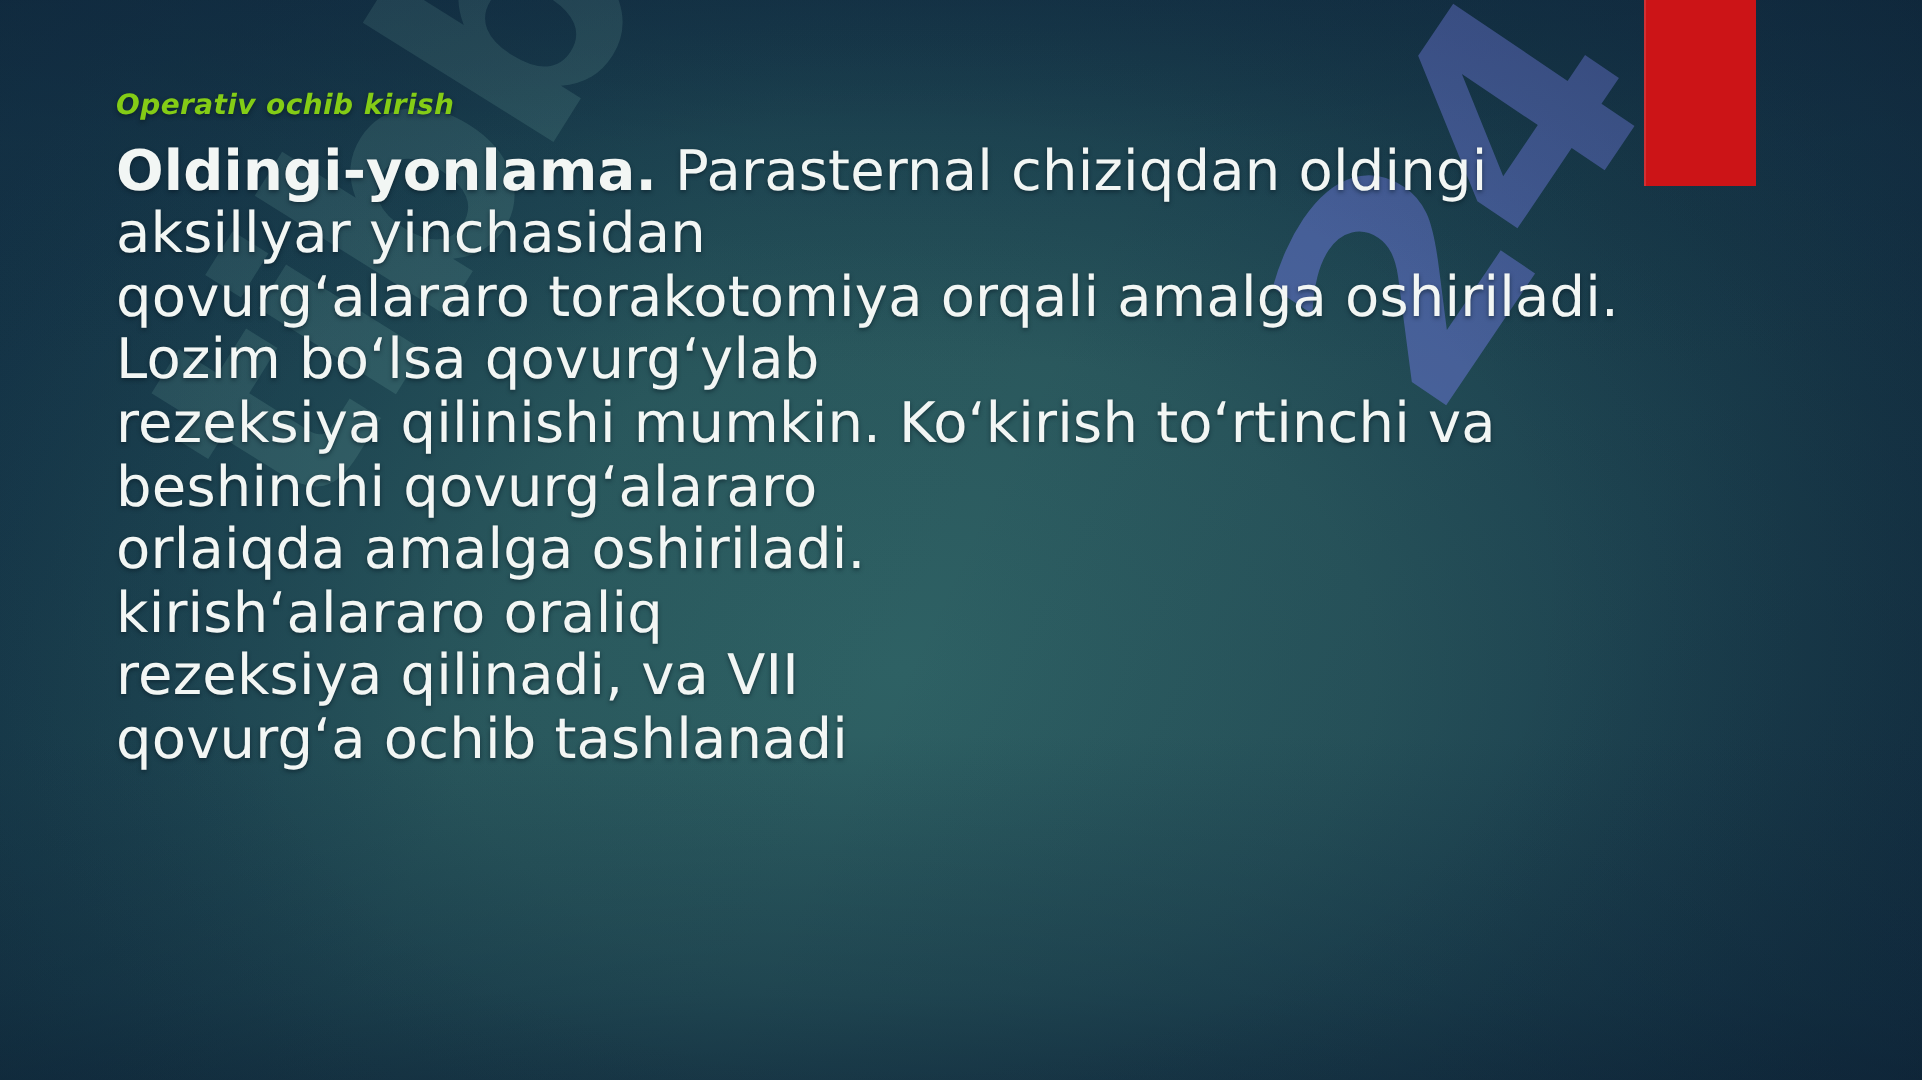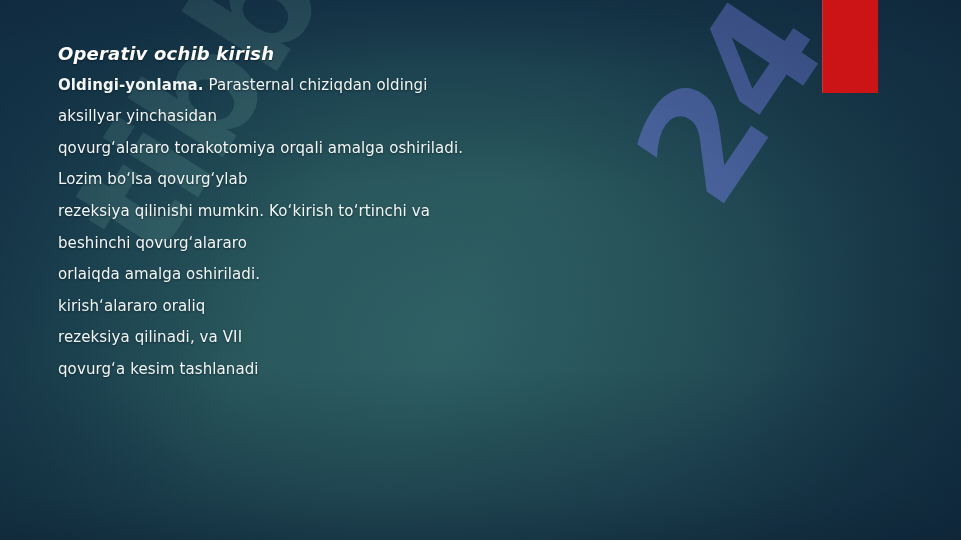--- a/index.html
+++ b/index.html
@@ -94,32 +94,32 @@
   }
 
   
   .text-block {
     position: absolute;
     left: 58px;
     top: 38px;
     width: 830px;
   }
   .ln {
-    font-size: 15px;
+    font-size: 28px;
     line-height: 31.6px;
     color: #f2f6f4;
     white-space: nowrap;
     text-shadow: 0 1px 2px rgba(6,22,32,0.55);
     letter-spacing: 0.1px;
   }
   .ln.title {
     font-weight: bold;
     font-style: italic;
-    color: #ffffff;
-    font-size: 18px;
+    color: #84cc16;
+    font-size: 14px;
     letter-spacing: 0.2px;
     text-shadow: 0 1px 2px rgba(6,22,32,0.6);
   }
   .ln .lead { font-weight: bold; }
 </style>
 </head>
 <body>
 
 <div id="slide">
 
@@ -171,18 +171,18 @@
     <div class="ln">
       <span class="lead"></span><span>kirish‘alararo oraliq</span>
     </div>
 
 
     <div class="ln">
       <span class="lead"></span><span>rezeksiya qilinadi, va VII</span>
     </div>
 
     <div class="ln">
-      <span class="lead"></span><span>qovurg‘a kesim tashlanadi</span>
+      <span class="lead"></span><span>qovurg‘a ochib tashlanadi</span>
     </div>
 
   </div>
 
 </div>
 
 </body></html>

